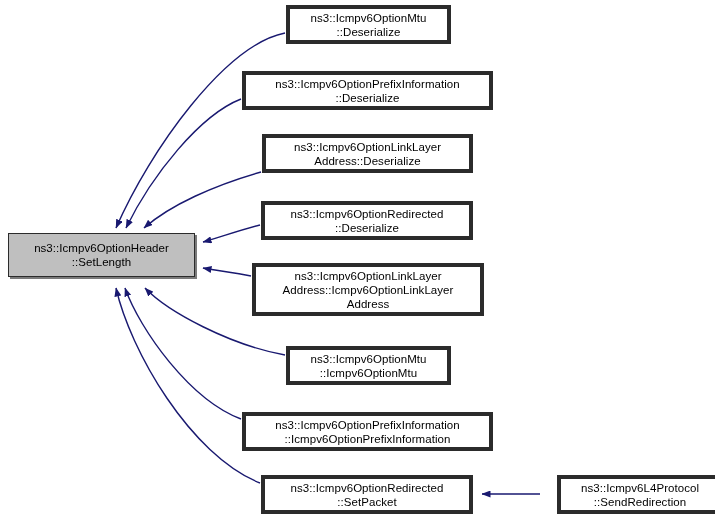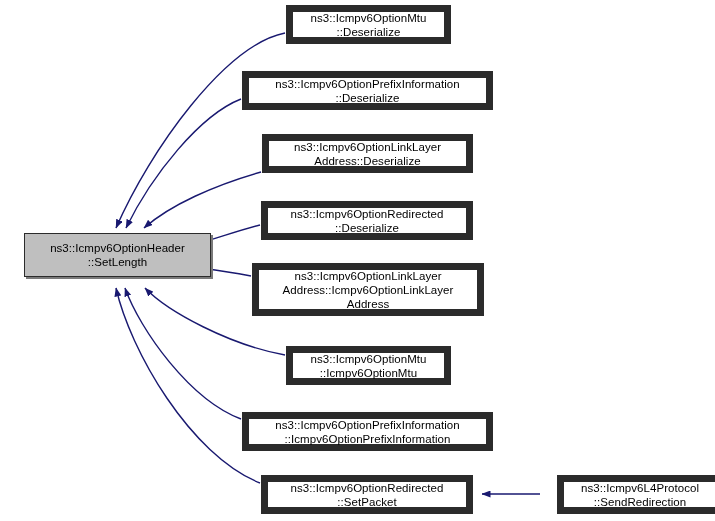--- a/index.html
+++ b/index.html
@@ -20,21 +20,21 @@
     position: absolute;
     left: 0;
     top: 0;
     width: 715px;
     height: 521px;
     pointer-events: none;
   }
   .node {
     position: absolute;
     box-sizing: border-box;
-    border: 7px solid #c2410c;
+    border: 4px solid #c2410c;
     background: #ffffff;
     display: flex;
     align-items: center;
     justify-content: center;
     text-align: center;
     font-size: 11.5px;
     line-height: 14px;
     color: #000000;
     letter-spacing: 0.05px;
     white-space: pre-line;
@@ -74,21 +74,21 @@
 
     <path d="M285,355 C230,345 168,312 145,288" fill="none" stroke="#191970" stroke-width="1.4" marker-end="url(#arrowhead)"></path>
 
     <path d="M241,419 C190,400 140,330 125,288" fill="none" stroke="#191970" stroke-width="1.4" marker-end="url(#arrowhead)"></path>
 
     <path d="M260,483 C190,455 130,350 116,288" fill="none" stroke="#191970" stroke-width="1.4" marker-end="url(#arrowhead)"></path>
 
     <path d="M540,494 L482,494" fill="none" stroke="#191970" stroke-width="1.4" marker-end="url(#arrowhead)"></path>
   </svg>
 
-  <div class="node focus" id="n-focus" style="left: 24px; top: 233px; width: 187px; height: 44px; border-color: rgb(43, 43, 43); background: rgb(191, 191, 191);">
+  <div class="node focus" id="n-focus" style="left: 8px; top: 233px; width: 187px; height: 44px; border-color: rgb(43, 43, 43); background: rgb(191, 191, 191);">
     <span class="node-label">ns3::Icmpv6OptionHeader
 ::SetLength</span>
   </div>
 
   <div class="node" id="n-0" style="left: 286px; top: 5px; width: 165px; height: 39px; border-color: rgb(43, 43, 43);">
     <span class="node-label">ns3::Icmpv6OptionMtu
 ::Deserialize</span>
   </div>
   <div class="node" id="n-1" style="left: 242px; top: 71px; width: 251px; height: 39px; border-color: rgb(43, 43, 43);">
     <span class="node-label">ns3::Icmpv6OptionPrefixInformation

